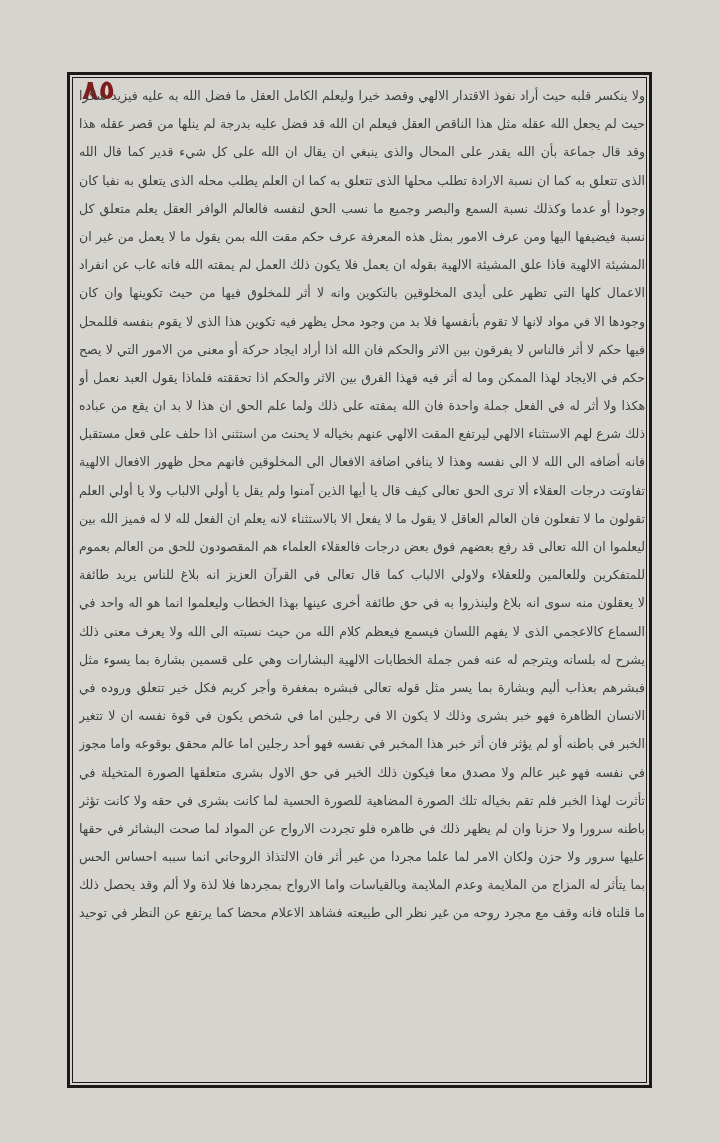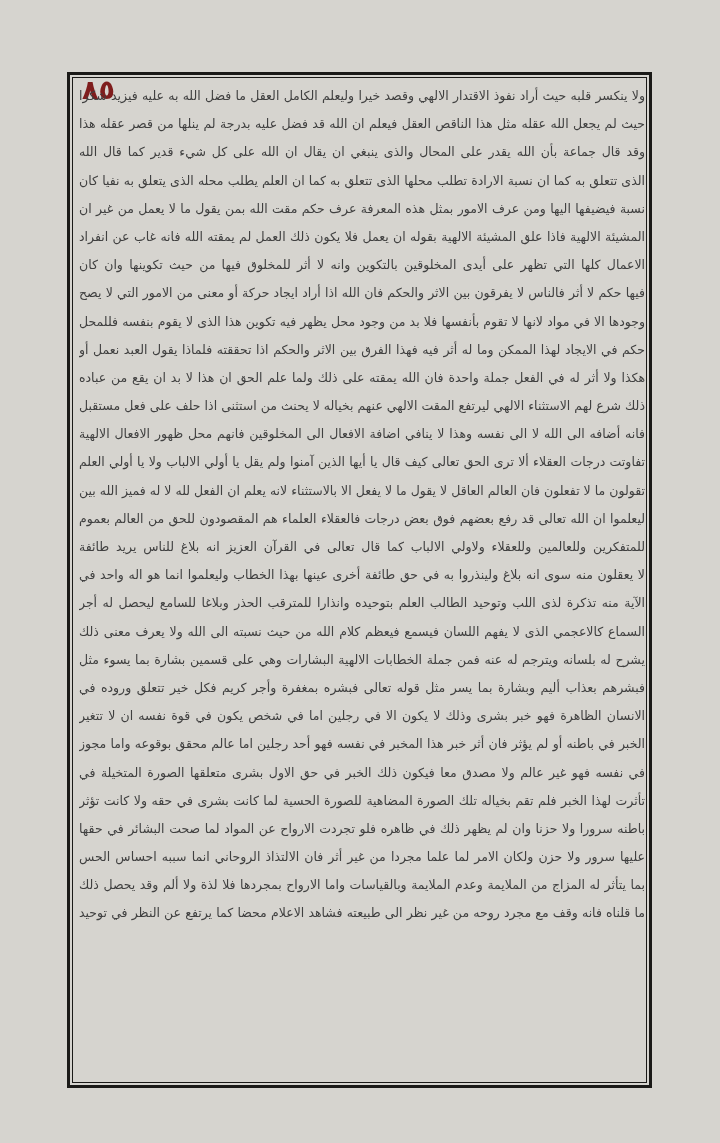--- a/index.html
+++ b/index.html
@@ -78,35 +78,35 @@
   <div class="frame">
     <div class="frame-inner"></div>
   </div>
 
   <div class="text-block" id="text-block">
 
   <div class="line">ولا ينكسر قلبه حيث أراد نفوذ الاقتدار الالهي وقصد خيرا وليعلم الكامل العقل ما فضل الله به عليه فيزيد شكرا</div>
       <div class="line">حيث لم يجعل الله عقله مثل هذا الناقص العقل فيعلم ان الله قد فضل عليه بدرجة لم ينلها من قصر عقله هذا القصور</div>
       <div class="line">وقد قال جماعة بأن الله يقدر على المحال والذى ينبغي ان يقال ان الله على كل شيء قدير كما قال الله والقدرة تطلب محلها</div>
       <div class="line">الذى تتعلق به كما ان نسبة الارادة تطلب محلها الذى تتعلق به كما ان العلم يطلب محله الذى يتعلق به نفيا كان أو اثباتا</div>
+      <div class="line">وجودا أو عدما وكذلك نسبة السمع والبصر وجميع ما نسب الحق لنفسه فالعالم الوافر العقل يعلم متعلق كل</div>
       <div class="line">نسبة فيضيفها اليها ومن عرف الامور بمثل هذه المعرفة عرف حكم مقت الله بمن يقول ما لا يعمل من غير ان يقرن به</div>
       <div class="line">المشيئة الالهية فاذا علق المشيئة الالهية بقوله ان يعمل فلا يكون ذلك العمل لم يمقته الله فانه غاب عن انفراد الحق في</div>
       <div class="line">الاعمال كلها التي تظهر على أيدى المخلوقين بالتكوين وانه لا أثر للمخلوق فيها من حيث تكوينها وان كان للمخلوق</div>
+      <div class="line">وجودها الا في مواد لانها لا تقوم بأنفسها فلا بد من وجود محل يظهر فيه تكوين هذا الذى لا يقوم بنفسه فللمحل</div>
       <div class="line">فيها حكم لا أثر فالناس لا يفرقون بين الاثر والحكم فان الله اذا أراد ايجاد حركة أو معنى من الامور التي لا يصح</div>
-      <div class="line">وجودها الا في مواد لانها لا تقوم بأنفسها فلا بد من وجود محل يظهر فيه تكوين هذا الذى لا يقوم بنفسه فللمحل</div>
       <div class="line">حكم في الايجاد لهذا الممكن وما له أثر فيه فهذا الفرق بين الاثر والحكم اذا تحققته فلماذا يقول العبد نعمل أو نفعل</div>
       <div class="line">هكذا ولا أثر له في الفعل جملة واحدة فان الله يمقته على ذلك ولما علم الحق ان هذا لا بد ان يقع من عباده وانهم يقولون</div>
       <div class="line">ذلك شرع لهم الاستثناء الالهي ليرتفع المقت الالهي عنهم بخياله لا يحنث من استثنى اذا حلف على فعل مستقبل</div>
       <div class="line">فانه أضافه الى الله لا الى نفسه وهذا لا ينافي اضافة الافعال الى المخلوقين فانهم محل ظهور الافعال الالهية وبهذا القدر</div>
       <div class="line">تفاوتت درجات العقلاء ألا ترى الحق تعالى كيف قال يا أيها الذين آمنوا ولم يقل يا أولي الالباب ولا يا أولي العلم لم</div>
       <div class="line">تقولون ما لا تفعلون فان العالم العاقل لا يقول ما لا يفعل الا بالاستثناء لانه يعلم ان الفعل لله لا له فميز الله بين طبقات العالم</div>
       <div class="line">ليعلموا ان الله تعالى قد رفع بعضهم فوق بعض درجات فالعقلاء العلماء هم المقصودون للحق من العالم بعموم كل</div>
       <div class="line">للمتفكرين وللعالمين وللعقلاء ولاولي الالباب كما قال تعالى في القرآن العزيز انه بلاغ للناس يريد طائفة مخصوصة</div>
       <div class="line">لا يعقلون منه سوى انه بلاغ ولينذروا به في حق طائفة أخرى عينها بهذا الخطاب وليعلموا انما هو اله واحد في حق</div>
-      <div class="line">الآية منه تذكرة لذى اللب وتوحيد الطالب العلم بتوحيده وانذارا للمترقب الحذر وبلاغا للسامع ليحصل له أجر</div>
       <div class="line">السماع كالاعجمي الذى لا يفهم اللسان فيسمع فيعظم كلام الله من حيث نسبته الى الله ولا يعرف معنى ذلك اللفظ حتى</div>
       <div class="line">يشرح له بلسانه ويترجم له عنه فمن جملة الخطابات الالهية البشارات وهي على قسمين بشارة بما يسوء مثل قوله</div>
       <div class="line">فبشرهم بعذاب أليم وبشارة بما يسر مثل قوله تعالى فبشره بمغفرة وأجر كريم فكل خير تتعلق وروده في بشرة</div>
       <div class="line">الانسان الظاهرة فهو خبر بشرى وذلك لا يكون الا في رجلين اما في شخص يكون في قوة نفسه ان لا تتغير بشرته</div>
       <div class="line">الخبر في باطنه أو لم يؤثر فان أثر خبر هذا المخبر في نفسه فهو أحد رجلين اما عالم محقق بوقوعه واما مجوز وان لم يؤثر</div>
       <div class="line">في نفسه فهو غير عالم ولا مصدق معا فيكون ذلك الخبر في حق الاول بشرى متعلقها الصورة المتخيلة في نفسه التي</div>
       <div class="line">تأثرت لهذا الخبر فلم تقم بخياله تلك الصورة المضاهية للصورة الحسية لما كانت بشرى في حقه ولا كانت تؤثر في</div>
       <div class="line">باطنه سرورا ولا حزنا وان لم يظهر ذلك في ظاهره فلو تجردت الارواح عن المواد لما صحت البشائر في حقها ولا حكم</div>
       <div class="line">عليها سرور ولا حزن ولكان الامر لما علما مجردا من غير أثر فان الالتذاذ الروحاني انما سببه احساس الحس المشترك</div>
       <div class="line">بما يتأثر له المزاج من الملايمة وعدم الملايمة وبالقياسات واما الارواح بمجردها فلا لذة ولا ألم وقد يحصل ذلك لبعض</div>

